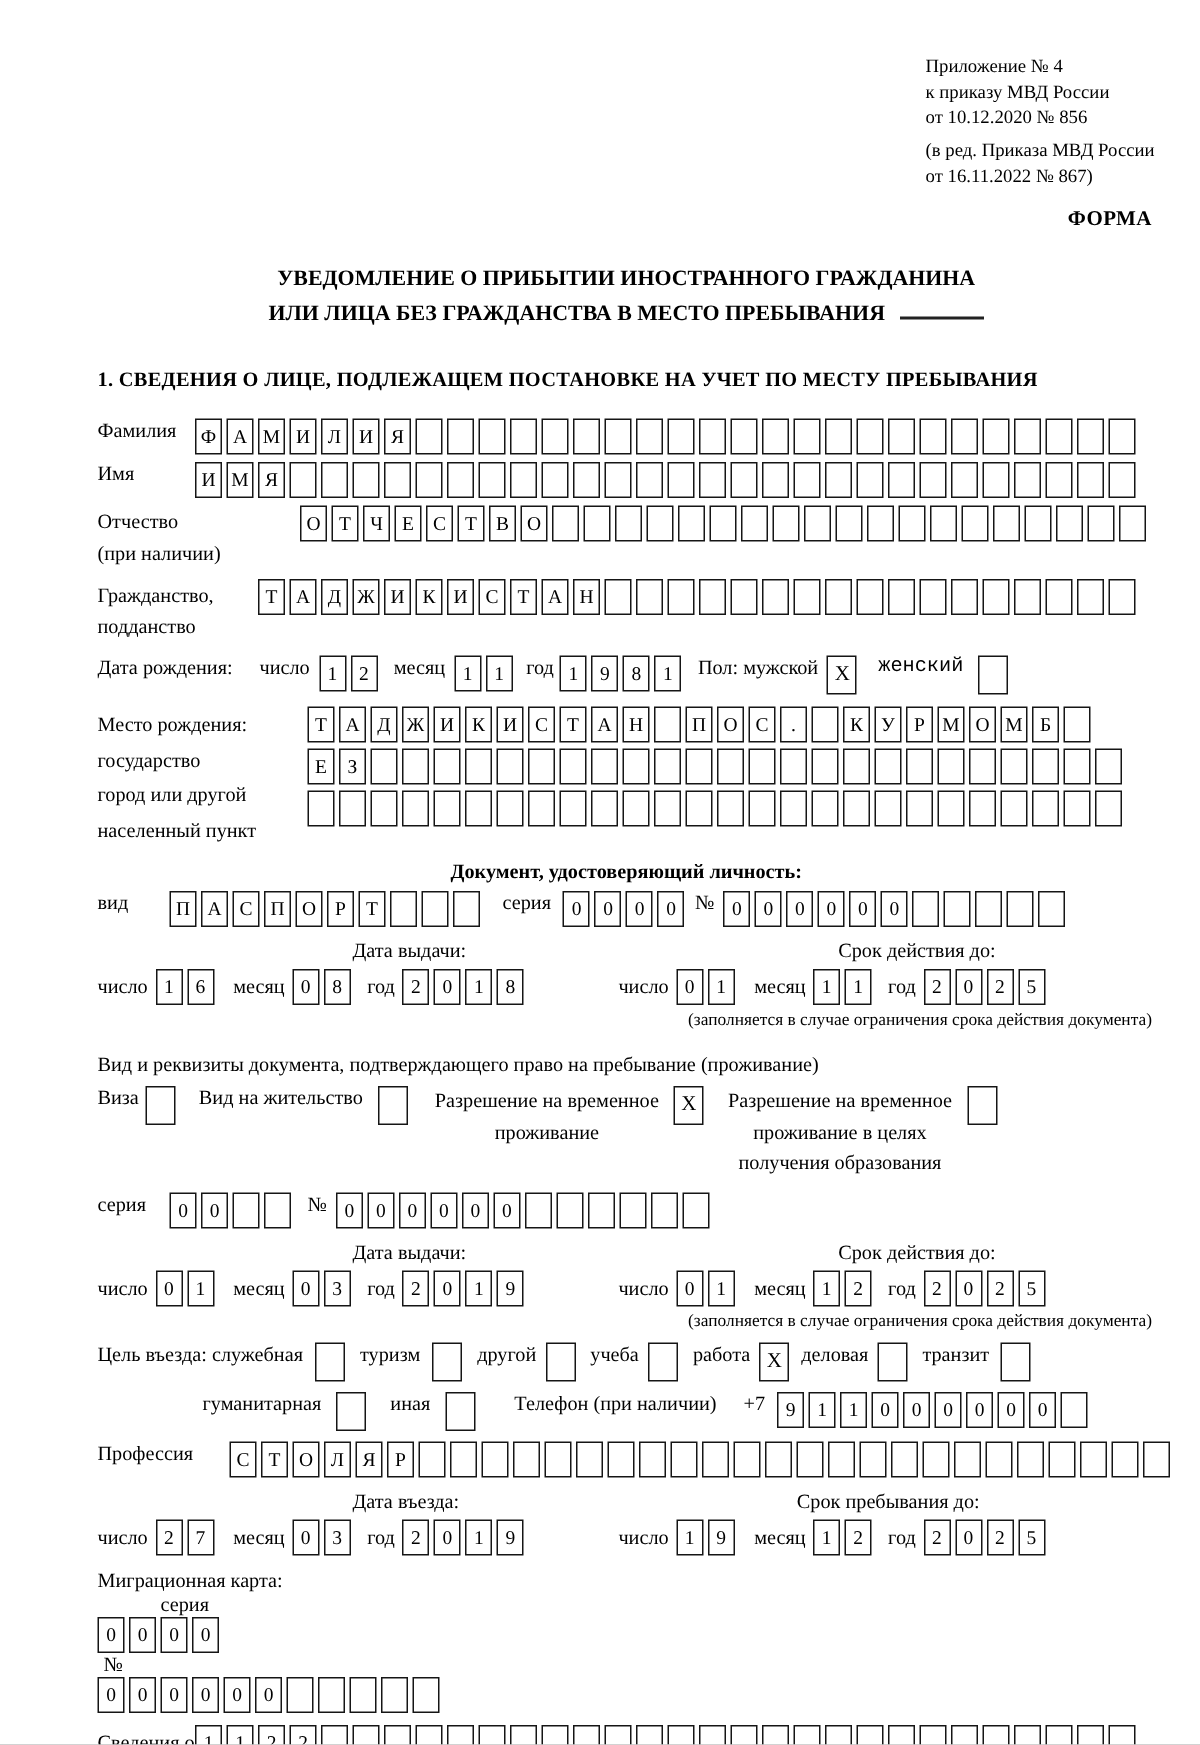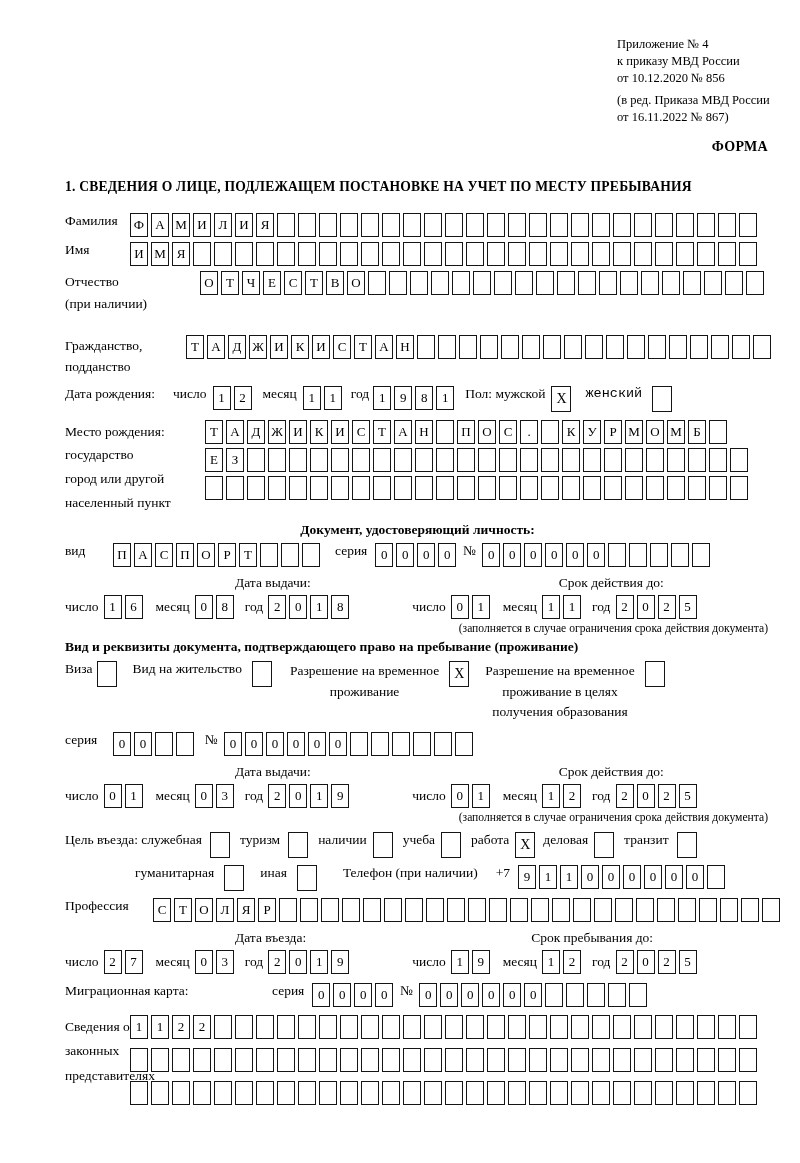--- a/index.html
+++ b/index.html
@@ -32,21 +32,21 @@
   .lbl { flex:0 0 auto; }
   .w65 { width:65px; } .w135 { width:135px; } .w107 { width:107px; } .w140 { width:140px; }
   .two-line { line-height:1.6; } 
   .center-b { text-align:center; font-weight:bold; margin-top:8px; }
   .dates1 { display:flex; margin-top:8px; }
   .dates1 span:first-child { margin-left:170px; }
   .dates1 span:last-child { margin-left:248px; }
   .dategrp { display:flex; align-items:center; }
   .dategrp .t { margin-right:5px; }
   .note { text-align:right; font-size:11.6px; margin-top:3px; padding-right:2px; }
-  .plain { margin-top:4px;font-weight:bold; }
+  .plain { margin-top:16px; }
   .permit-row { display:flex; align-items:flex-start; margin-top:6px; }
   .permit-row .opt { display:flex; align-items:flex-start; }
   .permit-row .optlbl { text-align:center; line-height:1.5; }
   .bp-rows .cells { margin-top:4px; }
   .gap { flex:0 0 auto; }
 </style>
 </head>
 <body>
 
 <div class="page">
@@ -54,20 +54,24 @@
   <div class="appendix">
     <div>Приложение № 4</div>
     <div>к приказу МВД России</div>
     <div>от 10.12.2020 № 856</div>
     <div class="rev">(в ред. Приказа МВД России</div>
     <div>от 16.11.2022 № 867)</div>
   </div>
 
   <div class="forma">ФОРМА</div>
 
+  <div class="title">
+    <div>УВЕДОМЛЕНИЕ О ПРИБЫТИИ ИНОСТРАННОГО ГРАЖДАНИНА</div>
+    <div><span>ИЛИ ЛИЦА БЕЗ ГРАЖДАНСТВА В МЕСТО ПРЕБЫВАНИЯ</span><span class="uline"></span></div>
+  </div>
 
   <div class="sec1">1. СВЕДЕНИЯ О ЛИЦЕ, ПОДЛЕЖАЩЕМ ПОСТАНОВКЕ НА УЧЕТ ПО МЕСТУ ПРЕБЫВАНИЯ</div>
 
   <div class="frow" style="margin-top:18px;">
     <span class="lbl w65">Фамилия</span>
     <span class="cells" style="display: flex;">
         <span class="cell">Ф</span>
         <span class="cell">А</span>
         <span class="cell">М</span>
         <span class="cell">И</span>
@@ -164,21 +168,21 @@
         <span class="cell"></span>
         <span class="cell"></span>
         <span class="cell"></span>
         <span class="cell"></span>
         <span class="cell"></span>
         <span class="cell"></span>
         <span class="cell"></span>
       </span>
   </div>
 
-  <div class="frow top" style="margin-top:20px;gap:14px;">
+  <div class="frow top" style="margin-top:6px;">
     <span class="lbl w107 two-line">
       <span>Гражданство,</span><br><span>подданство</span>
     </span>
     <span class="cells" style="display: flex;">
         <span class="cell">Т</span>
         <span class="cell">А</span>
         <span class="cell">Д</span>
         <span class="cell">Ж</span>
         <span class="cell">И</span>
         <span class="cell">К</span>
@@ -506,21 +510,21 @@
         </span>
     </span>
   </div>
   <div class="note">(заполняется в случае ограничения срока действия документа)</div>
 
   <div class="frow" style="margin-top:8px;">
     <span class="t" style="margin-right:8px;">Цель въезда: служебная</span>
     <span class="cb"></span>
     <span class="t" style="margin:0 8px 0 10px;">туризм</span>
     <span class="cb"></span>
-    <span class="t" style="margin:0 6px 0 10px;">наличии</span>
+    <span class="t" style="margin:0 6px 0 10px;">другой</span>
     <span class="cb"></span>
     <span class="t" style="margin:0 6px 0 10px;">учеба</span>
     <span class="cb"></span>
     <span class="t" style="margin:0 6px 0 10px;">работа</span>
     <span class="cb">X</span>
     <span class="t" style="margin:0 6px 0 8px;">деловая</span>
     <span class="cb"></span>
     <span class="t" style="margin:0 8px 0 10px;">транзит</span>
     <span class="cb"></span>
   </div>
@@ -620,21 +624,21 @@
       <span class="t" style="margin-left:8px;">год</span>
       <span class="cells" style="display: flex;">
           <span class="cell">2</span>
           <span class="cell">0</span>
           <span class="cell">2</span>
           <span class="cell">5</span>
         </span>
     </span>
   </div>
 
-  <div class="frow" style="margin-top:9px;">
+  <div class="frow" style="margin-top:9px;flex-direction:column;">
     <span class="lbl" style="width:165px;">Миграционная карта:</span>
     <span class="t" style="margin-right:8px;margin-left:42px;">серия</span>
     <span class="cells" style="display: flex;">
         <span class="cell">0</span>
         <span class="cell">0</span>
         <span class="cell">0</span>
         <span class="cell">0</span>
       </span>
     <span class="t" style="margin:0 6px 0 4px;">№</span>
     <span class="cells" style="display: flex;">

